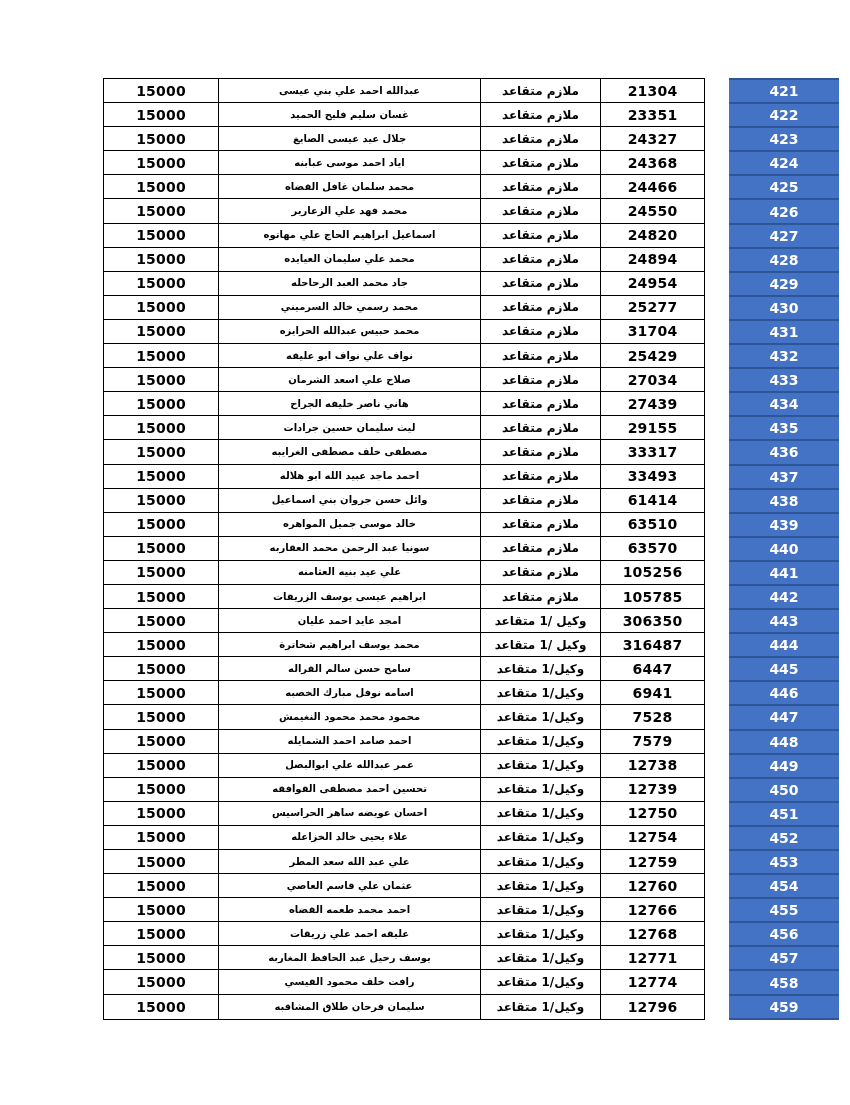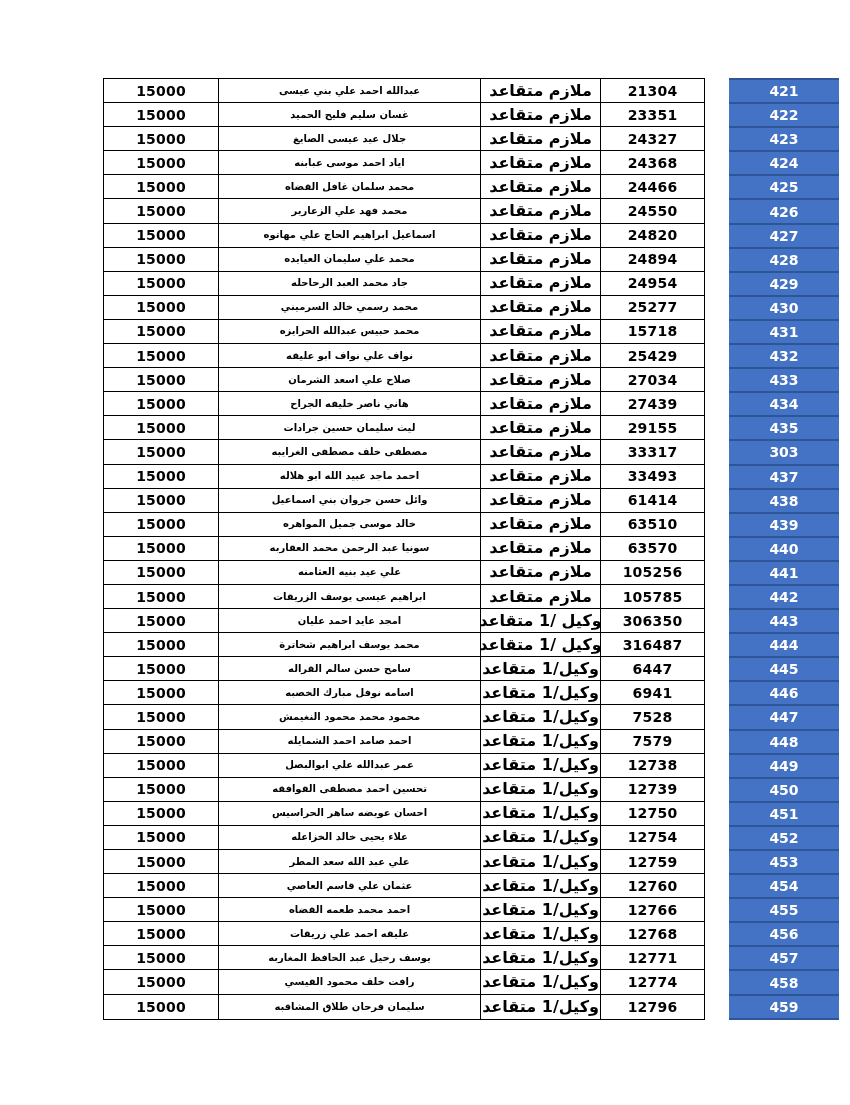--- a/index.html
+++ b/index.html
@@ -38,21 +38,21 @@
     display:flex;align-items:center;justify-content:center;
     font-weight:bold;
     white-space:nowrap;
     overflow:hidden;
     line-height:1;
   }
   .trow .cell:nth-child(4){border-right:none;}
   .trow:last-child .cell{border-bottom:none;}
   .cell.amount,.cell.id{font-size:14px;letter-spacing:0.2px;direction:ltr;}
   .cell.name{font-size:10px;direction:rtl;padding:0 6px;}
-  .cell.rank{font-size:16px;direction:rtl;padding:0 4px;}
+  .cell.rank{font-size:12px;direction:rtl;padding:0 4px;}
   .serial-col{
     margin-left:24px;
     width:110px;
     border-top:2px solid var(--serial-column-divider,#2e5597);
     background:var(--serial-column-bg,#4472c4);
   }
   .serial-cell{
     height:24.1px;
     background:var(--serial-column-bg,#4472c4);
     border-bottom:2px solid var(--serial-column-divider,#2e5597);
@@ -135,21 +135,21 @@
     <div class="cell amount">15000</div>
     <div class="cell name">محمد رسمي خالد السرميني</div>
     <div class="cell rank">ملازم متقاعد</div>
     <div class="cell id">25277</div>
   </div>
 
   <div class="trow">
     <div class="cell amount">15000</div>
     <div class="cell name">محمد حبيس عبدالله الحرايزه</div>
     <div class="cell rank">ملازم متقاعد</div>
-    <div class="cell id">15718</div>
+    <div class="cell id">31704</div>
   </div>
 
   <div class="trow">
     <div class="cell amount">15000</div>
     <div class="cell name">نواف علي نواف ابو عليقه</div>
     <div class="cell rank">ملازم متقاعد</div>
     <div class="cell id">25429</div>
   </div>
 
   <div class="trow">
@@ -365,21 +365,21 @@
   <div class="serial-cell">431</div>
 
   <div class="serial-cell">432</div>
 
   <div class="serial-cell">433</div>
 
   <div class="serial-cell">434</div>
 
   <div class="serial-cell">435</div>
 
-  <div class="serial-cell">303</div>
+  <div class="serial-cell">436</div>
 
   <div class="serial-cell">437</div>
 
   <div class="serial-cell">438</div>
 
   <div class="serial-cell">439</div>
 
   <div class="serial-cell">440</div>
 
   <div class="serial-cell">441</div>

